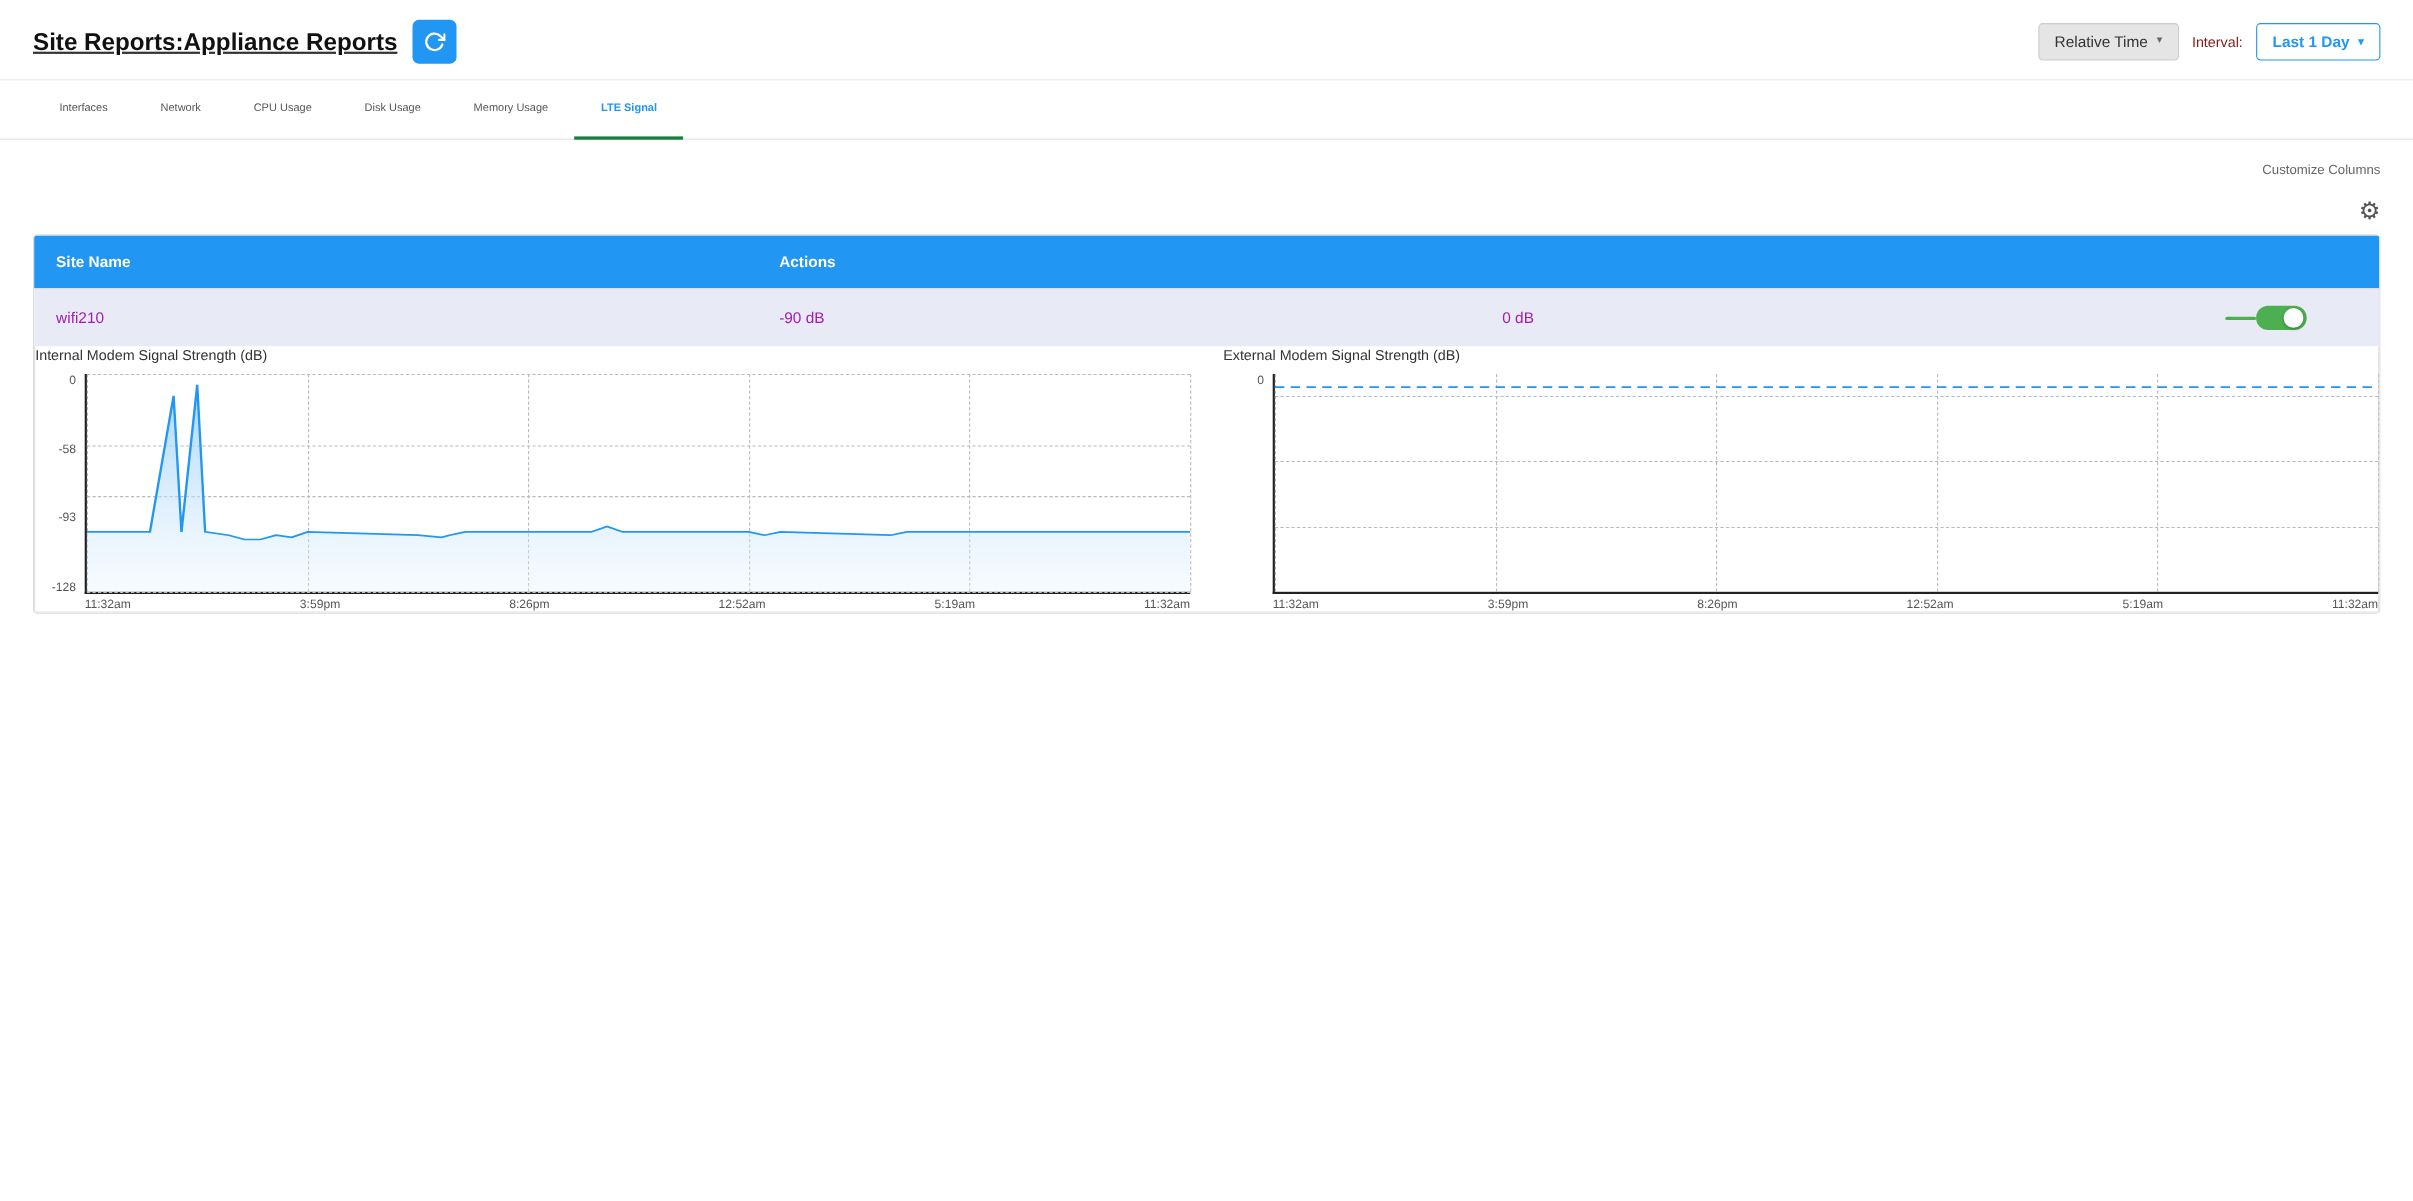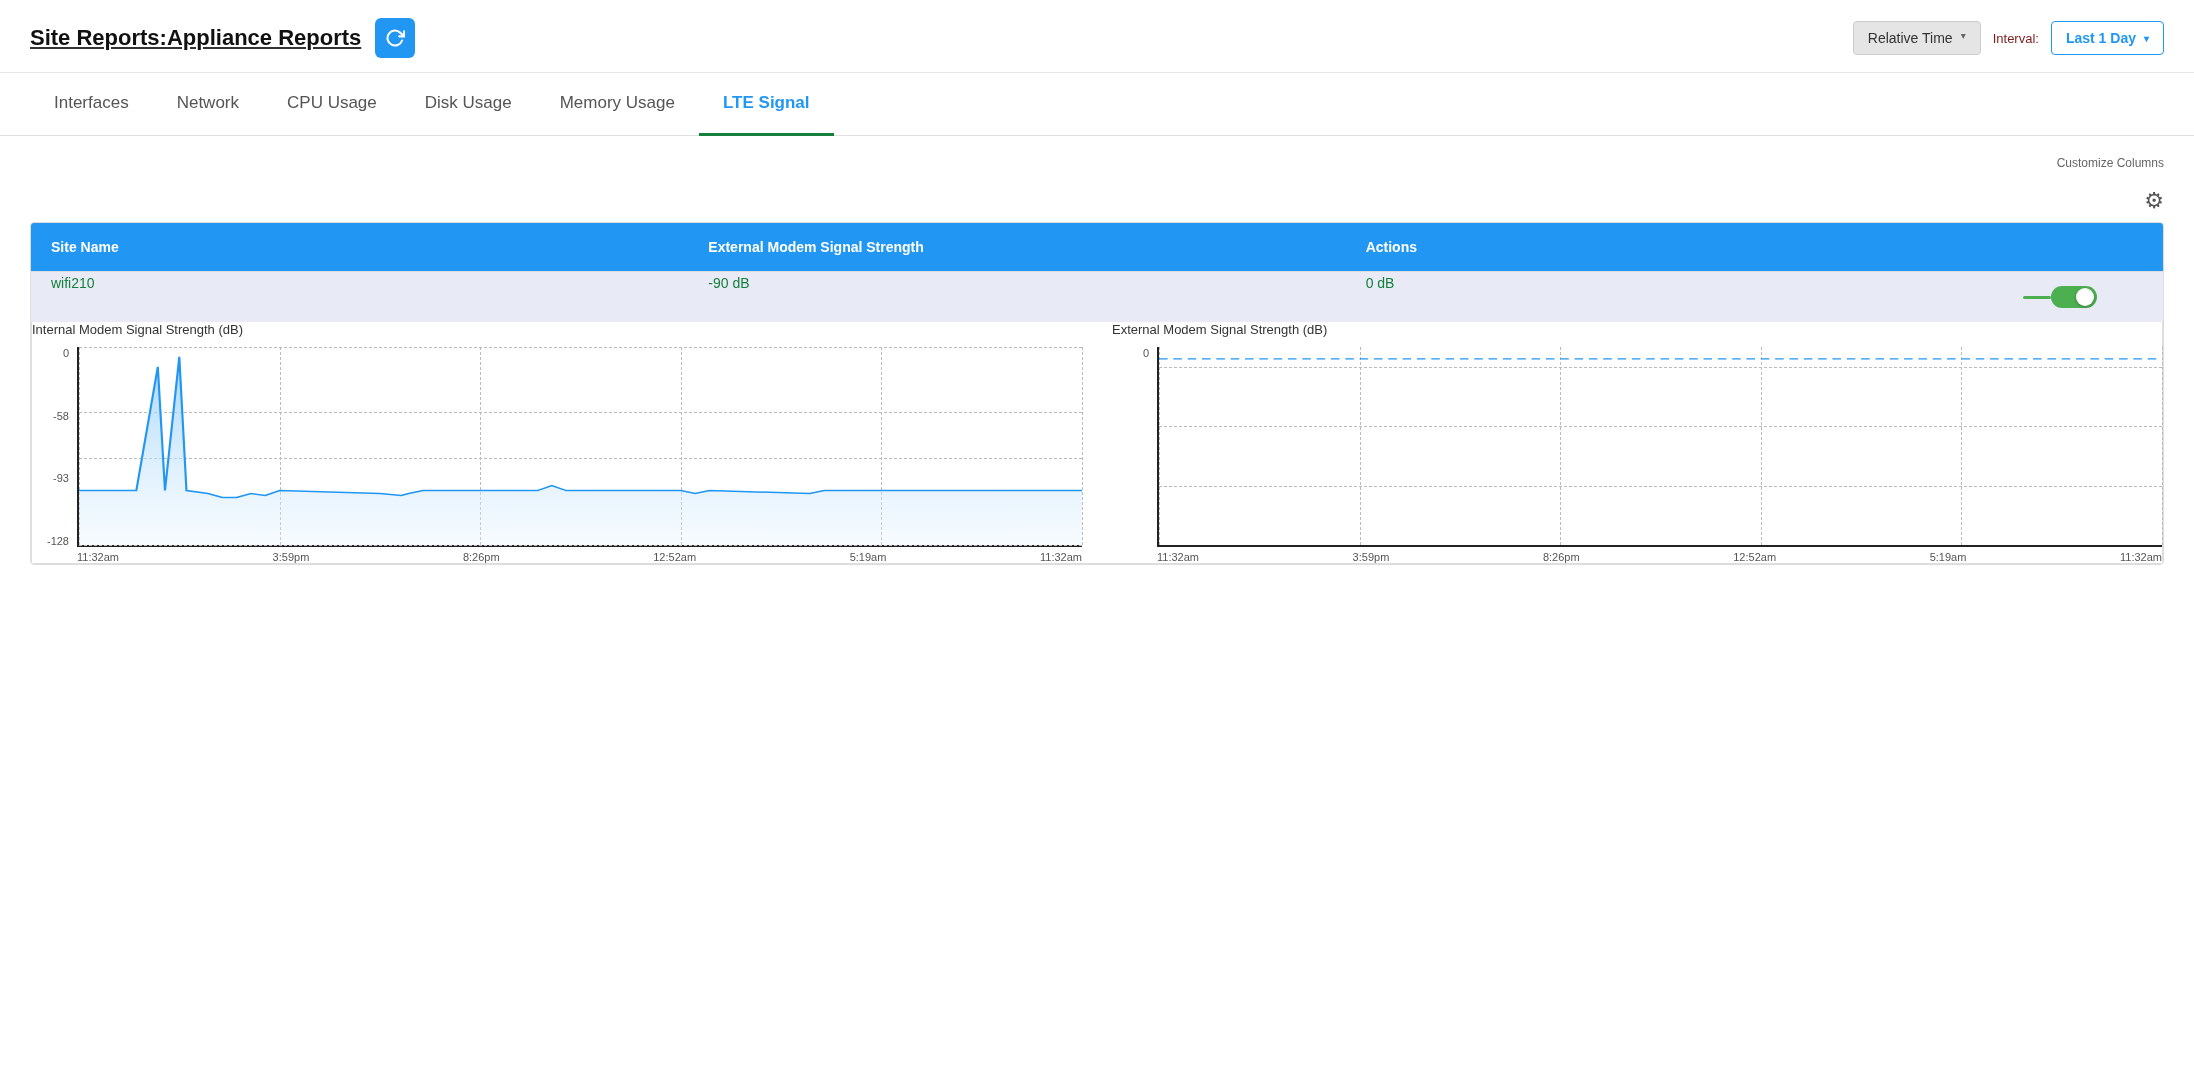--- a/index.html
+++ b/index.html
@@ -82,21 +82,21 @@
     .tabs {
       display: flex;
       align-items: center;
       padding: 0 30px;
       border-bottom: 1px solid #e0e0e0;
       gap: 0;
     }
     .tab {
       padding: 20px 24px;
       cursor: pointer;
-      font-size: 17px;
+      font-size: 10px;
       color: #555;
       border-bottom: 3px solid transparent;
       margin-bottom: -1px;
       white-space: nowrap;
     }
     .tab.active {
       color: #2196F3;
       border-bottom: 3px solid #15803d;
       font-weight: 600;
     }
@@ -140,23 +140,23 @@
       padding: 16px 20px;
       font-size: 14px;
     }
     .table-row {
       display: grid;
       grid-template-columns: 1fr 1fr 1fr 160px;
       background: #e8eaf6;
       border-top: 1px solid #ddd;
     }
     .table-cell {
-      padding: 3px 20px;
+      padding: 18px 20px;
       font-size: 14px;
-      color: #15803d;
+      color: #a21caf;
     }
     .toggle-container {
       display: flex;
       align-items: center;
       padding: 14px 20px;
     }
     .toggle-track {
       width: 46px;
       height: 22px;
       background: #4caf50;
@@ -280,21 +280,20 @@
 <div class="content">
 
   <div class="customize-columns">
     <span class="customize-columns-label">Customize Columns</span>
     <span class="gear-icon">⚙</span>
   </div>
 
   <div class="table-container">
     <div class="table-header">
       <div class="table-header-cell">Site Name</div>
-      <div class="table-header-cell">External Modem Signal Strength</div>
       <div class="table-header-cell">Actions</div>
     </div>
     <div class="table-row">
       <div class="table-cell">wifi210</div>
       <div class="table-cell">-90 dB</div>
       <div class="table-cell">0 dB</div>
       <div class="toggle-container">
         <div style="display:flex;align-items:center;gap:0;">
           <div style="width:28px;height:3px;background:#4caf50;border-radius:2px;"></div>
           <div class="toggle-track">

